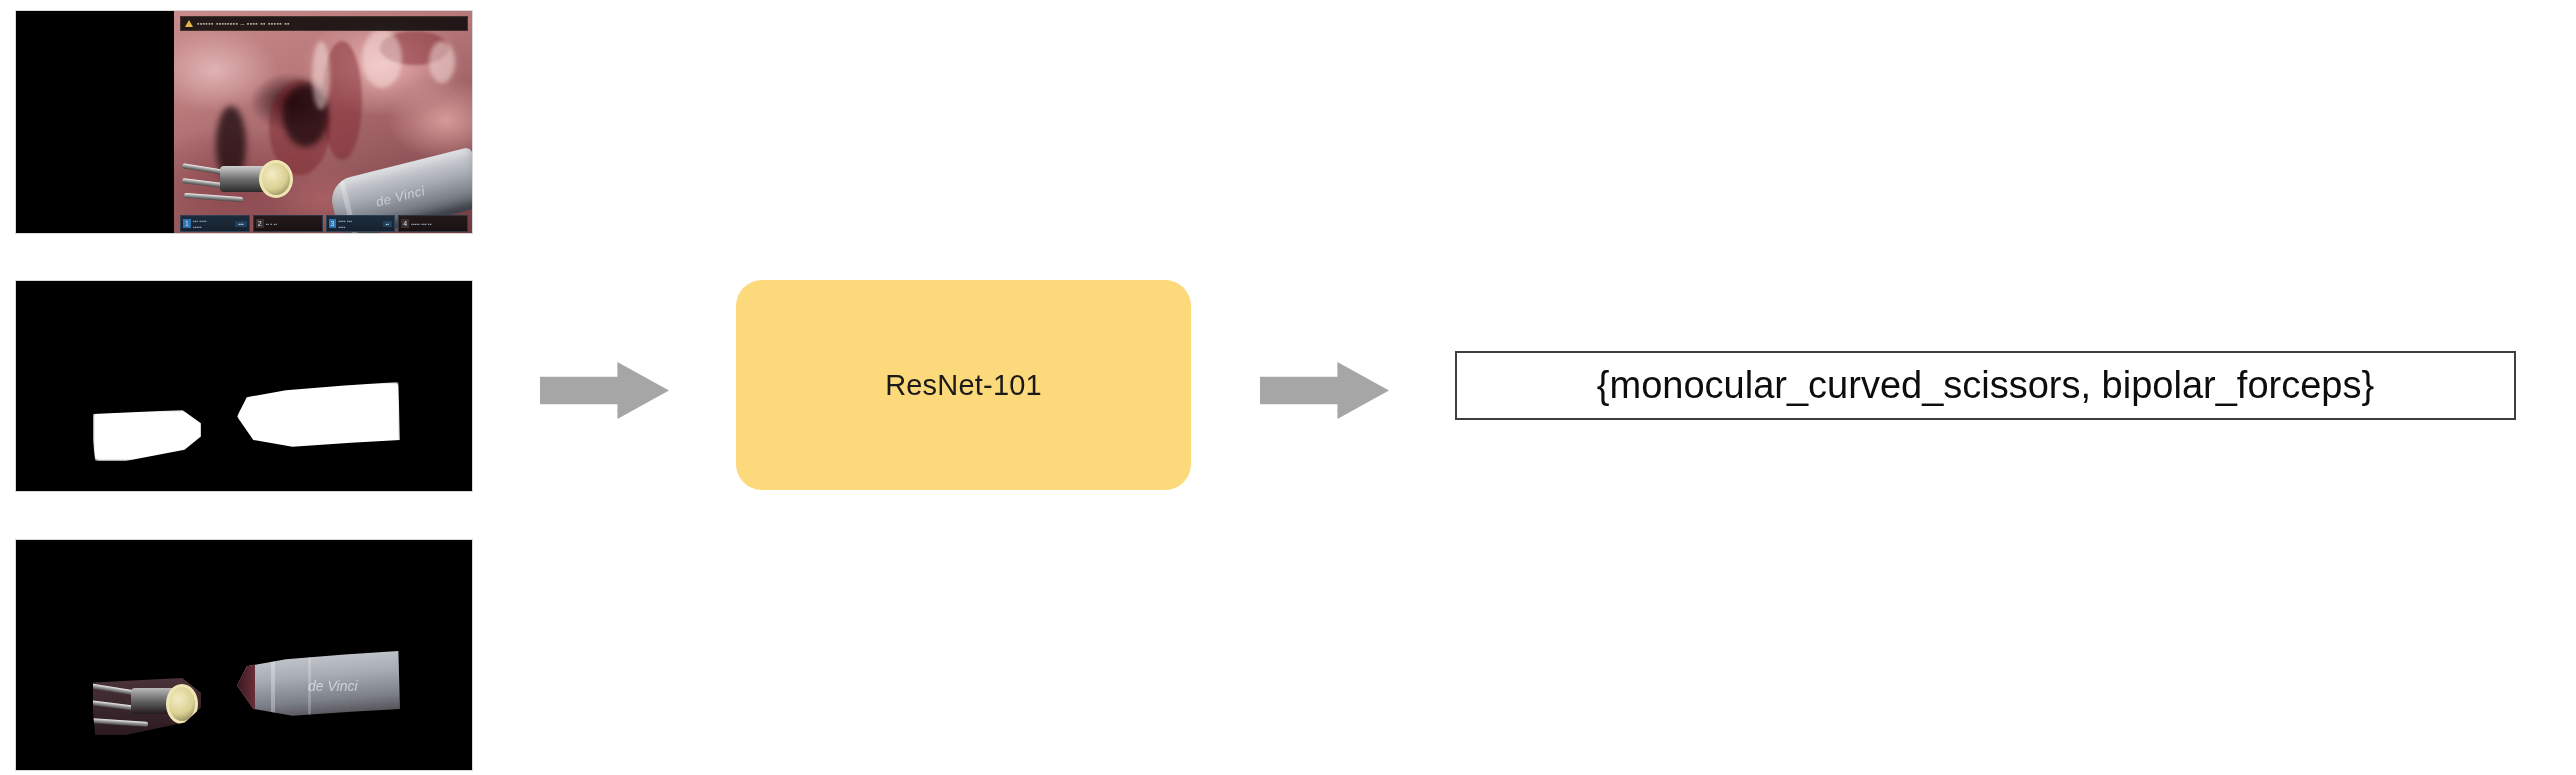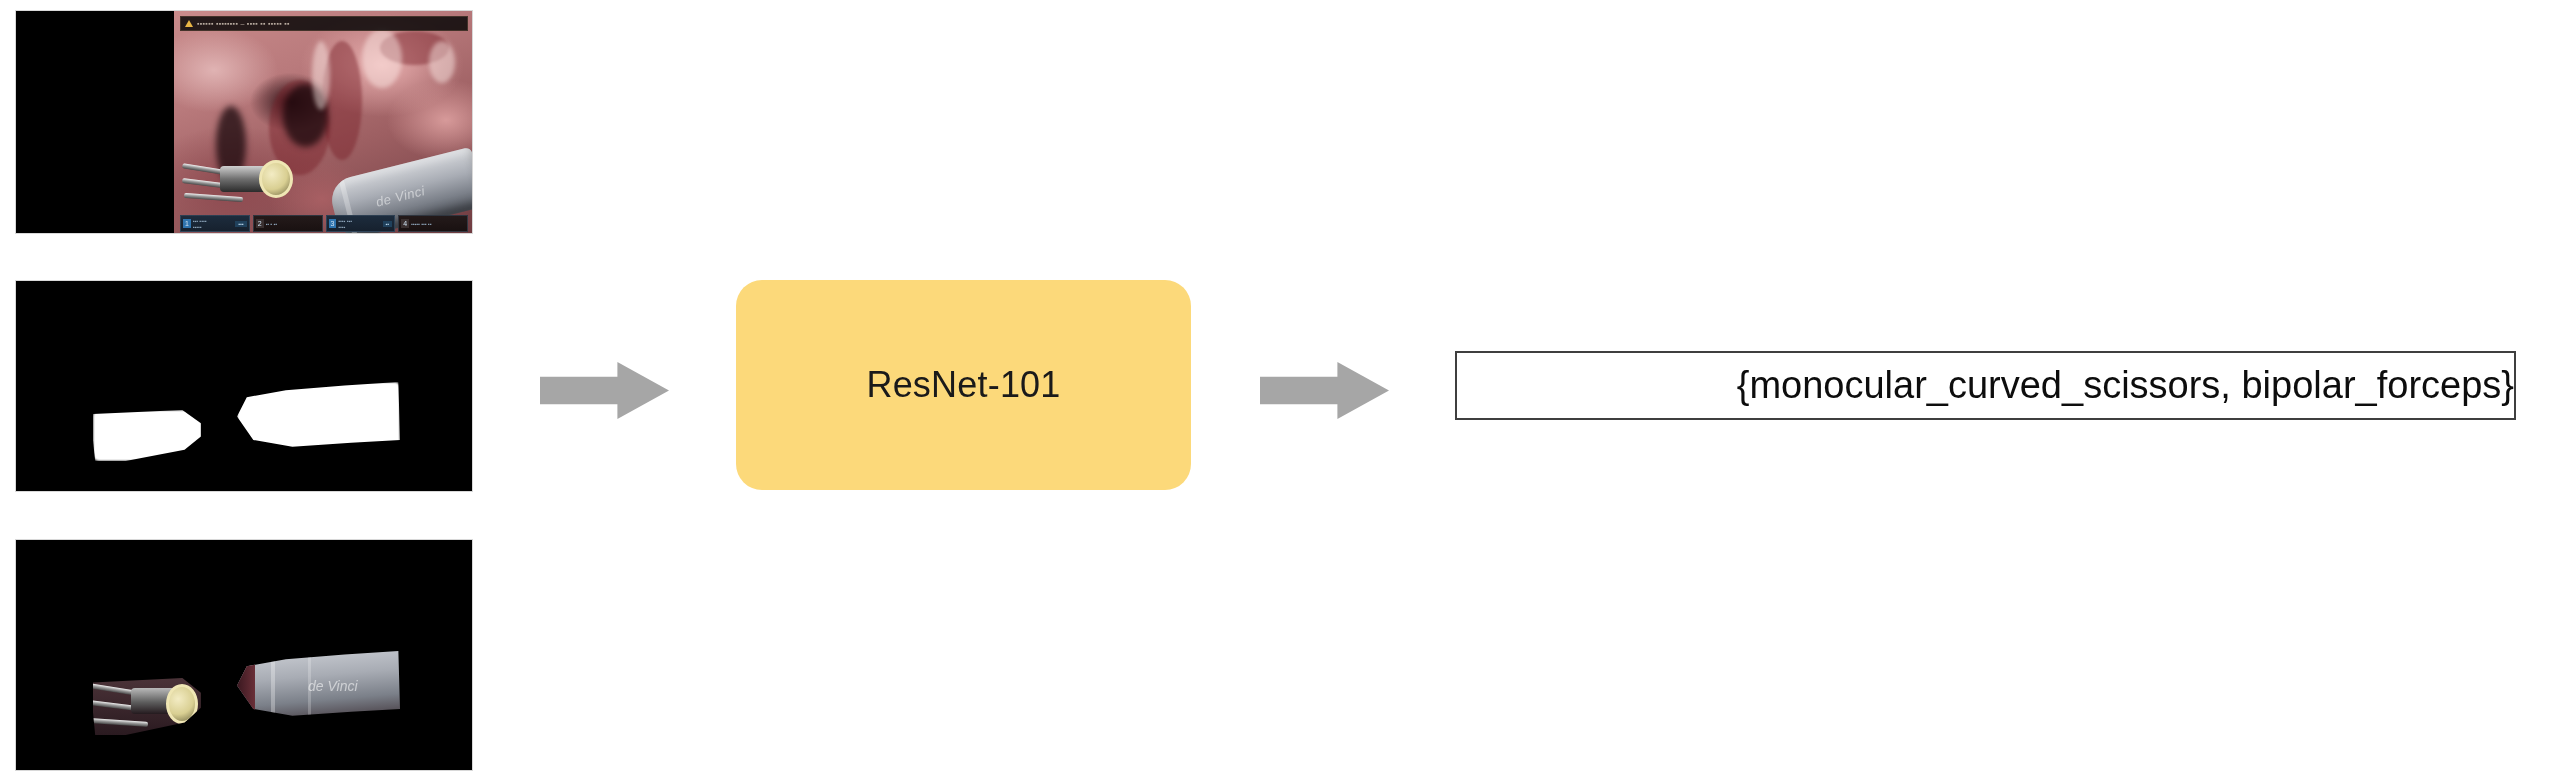--- a/index.html
+++ b/index.html
@@ -289,38 +289,38 @@
     left: 736px;
     top: 280px;
     width: 455px;
     height: 210px;
     border-radius: 26px;
     display: flex;
     align-items: center;
     justify-content: center;
   }
   #model-label {
-    font-size: 36px;
+    font-size: 29px;
     color: #1a1a1a;
     letter-spacing: 0.2px;
   }
 
   
   #output-box {
     position: absolute;
     left: 1455px;
     top: 351px;
     width: 1061px;
     height: 69px;
     background: #ffffff;
     border: 2px solid #737373;
     box-sizing: border-box;
     display: flex;
     align-items: center;
-    justify-content: flex-end;
+    justify-content: center;
   }
   #output-label {
     font-size: 38px;
     color: #0d0d0d;
     white-space: nowrap;
   }
 </style>
 </head>
 <body>
 

